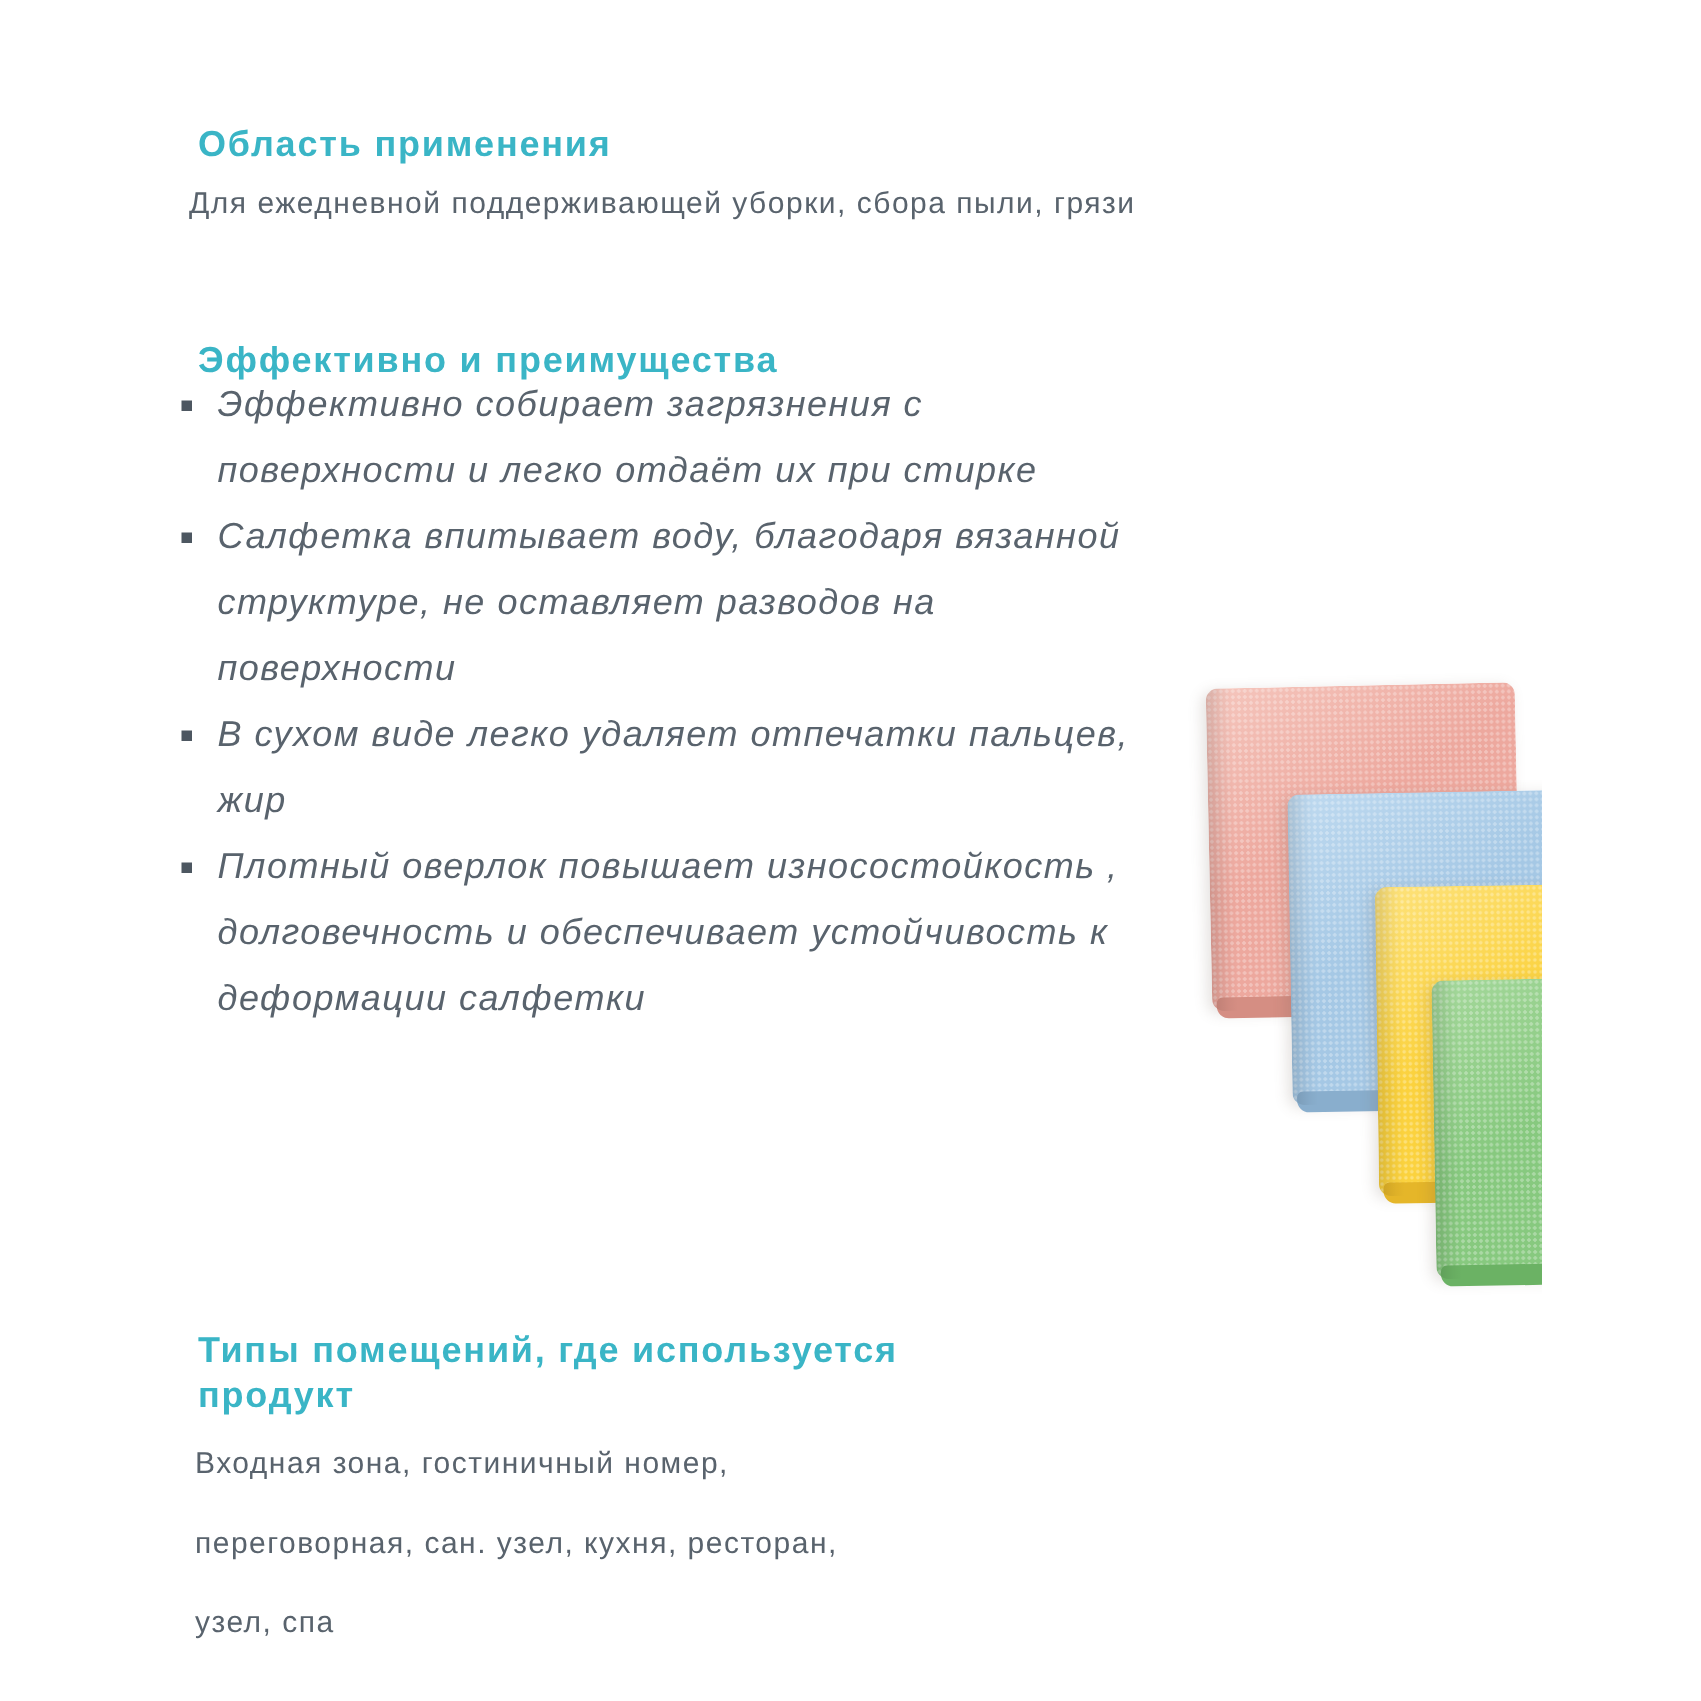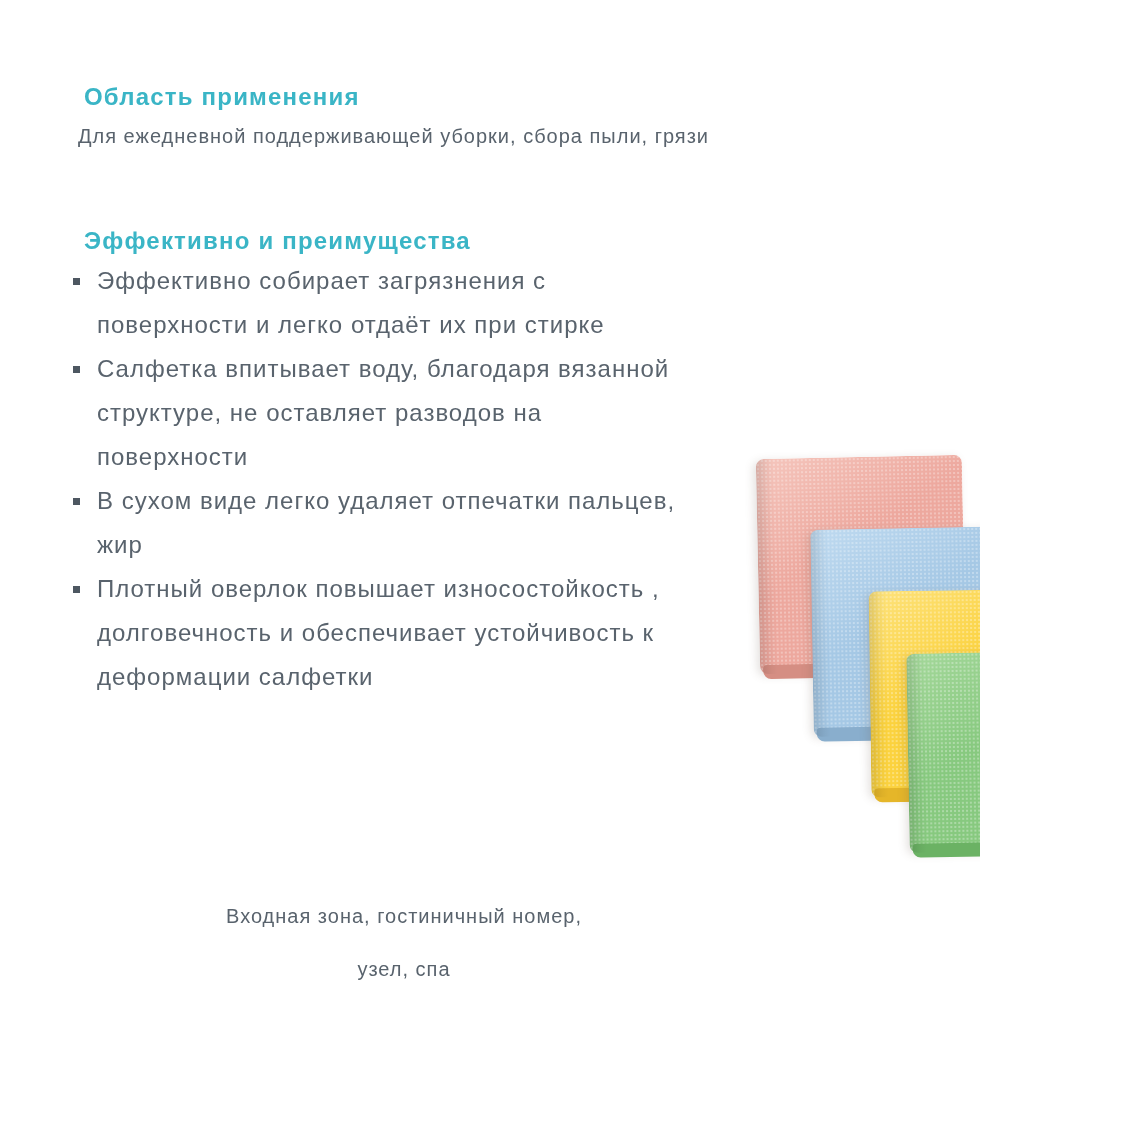--- a/index.html
+++ b/index.html
@@ -9,45 +9,46 @@
     --page-bg:#ffffff;
   }
   html,body{margin:0;padding:0;background:#fff;}
   .page{
     position:relative;
     width:980px;height:1134px;
     background:var(--page-bg);
     overflow:hidden;
     font-family:"Liberation Sans", sans-serif;
     color:var(--body);
+    margin-left:48px;
   }
   .sec{position:absolute;left:78px;width:648px;}
   h2{
     margin:0 0 2px 6px;
     font-size:24px;font-weight:700;
     color:var(--heading);
     letter-spacing:1.2px;
     line-height:30px;
     white-space:pre-line;
   }
   .para{
     margin:0;
     font-size:20px;
     letter-spacing:1.0px;
     line-height:45px;
     white-space:pre-line;
   }
   #sec-application{top:82px;}
   #sec-features{top:226px;}
   #sec-rooms{top:886px;}
-  #sec-rooms .para{margin-left:4px;margin-top:8px;text-align:center;}
+  #sec-rooms .para{margin-left:4px;margin-top:8px;}
   ul.features{
-    position:absolute;left:70px;top:259px;
+    position:absolute;left:70px;top:248px;
     width:660px;
-    list-style:none;margin:0;padding:0;
+    list-style:none;margin:0;padding:0;font-style:italic;
   }
   ul.features li{
     display:flex;align-items:flex-start;
   }
   .bullet{
     flex:0 0 auto;
     width:7px;height:7px;
     margin:19px 17px 0 3px;
     background:var(--bullet);
   }
@@ -132,17 +133,20 @@
   </ul>
 
   <figure class="photo" aria-label="Четыре микрофибровые салфетки с цветовой кодировкой">
     <div class="cloth cloth-pink" style="--c: #EDA89E; --cl: #F5C6BD; --cd: #DE9488;"></div>
     <div class="cloth cloth-blue" style="--c: #A5C8E5; --cl: #BFDAF0; --cd: #8FB5D6;"></div>
     <div class="cloth cloth-yellow" style="--c: #FBD23E; --cl: #FDE27C; --cd: #EFBE2B;"></div>
     <div class="cloth cloth-green" style="--c: #87C97F; --cl: #A5D89B; --cd: #6FB968;"></div>
   </figure>
 
   <section class="sec" id="sec-rooms">
+    <h2>Типы помещений, где используется
+продукт</h2>
     <p class="para">Входная зона, гостиничный номер,</p>
+    <p class="para">переговорная, сан. узел, кухня, ресторан,</p>
     <p class="para">узел, спа</p>
   </section>
 
 </div>
 
 </body></html>

